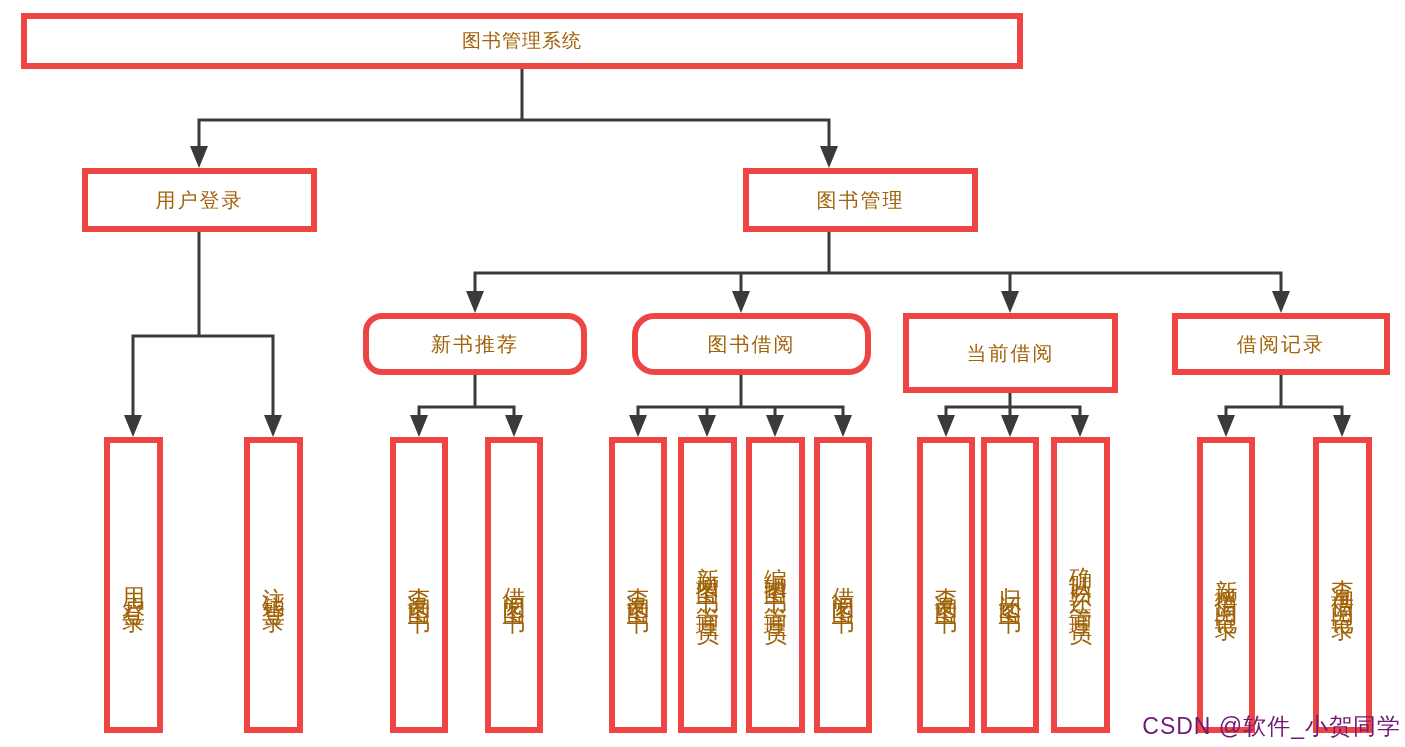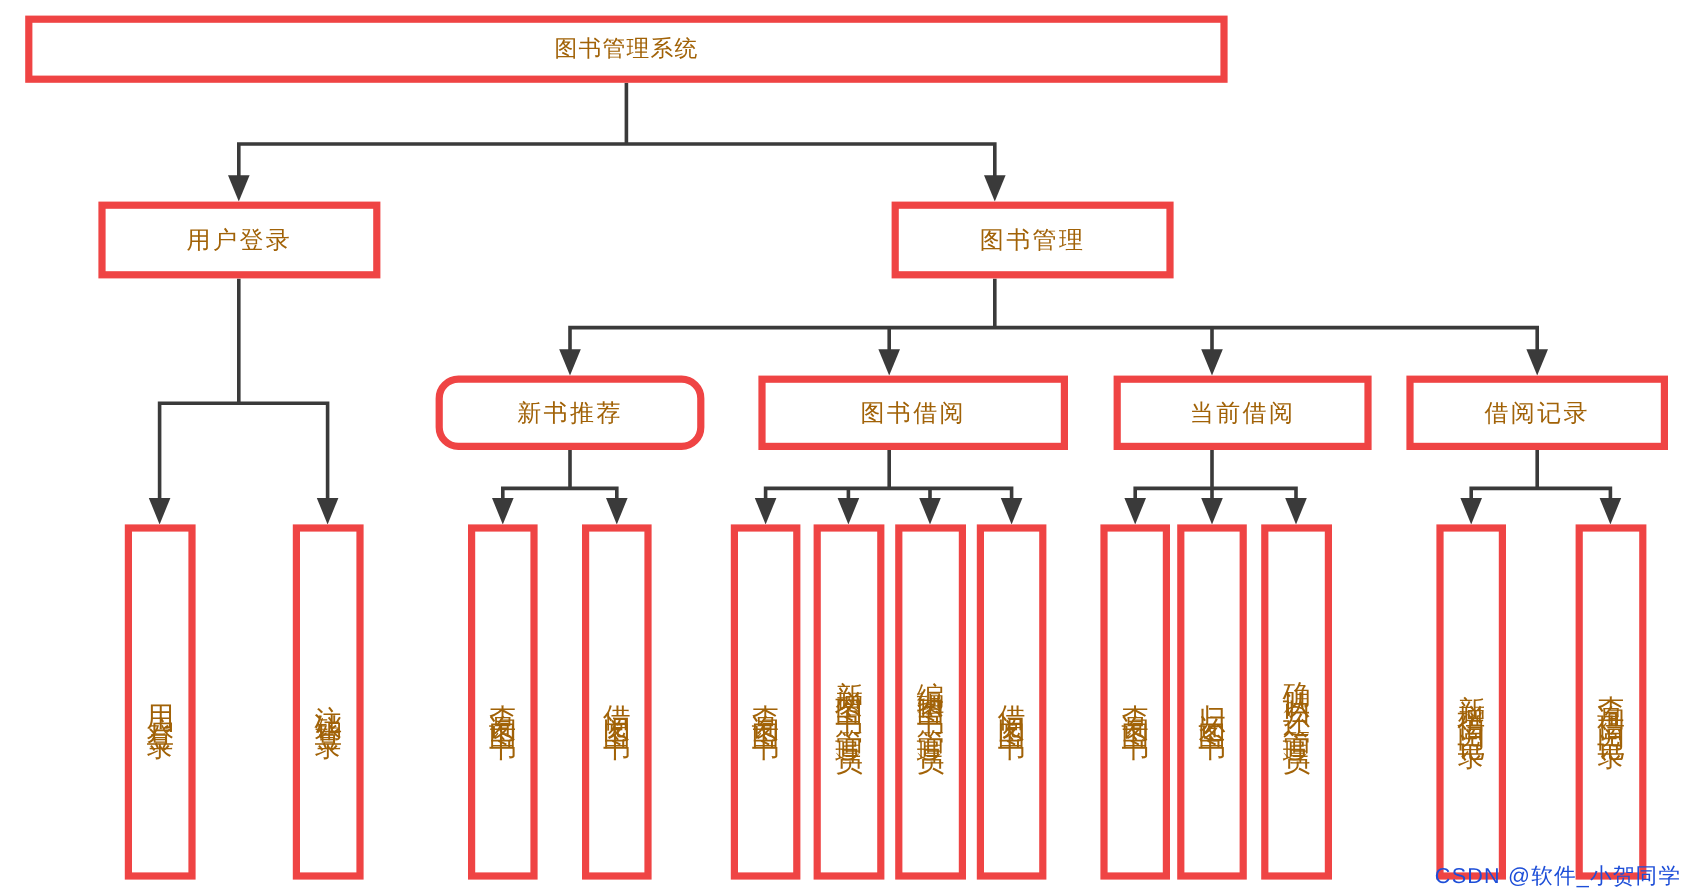--- a/index.html
+++ b/index.html
@@ -45,22 +45,22 @@
     writing-mode: vertical-rl;
     text-orientation: mixed;
     font-size: 23px;
     letter-spacing: 8px;
     line-height: 1;
   }
   .watermark {
     position: absolute;
     right: 4px;
     bottom: 5px;
-    font-size: 18px;
-    color: #1d4ed8;
+    font-size: 23px;
+    color: #701a75;
     letter-spacing: 1px;
     z-index: 3;
     white-space: nowrap;
   }
 </style>
 </head>
 <body>
 
 <div class="canvas">
 
@@ -111,24 +111,24 @@
   <div class="node hnode" style="left:82px; top:168px; width:235px; height:64px;">
     <span>用户登录</span>
   </div>
   <div class="node hnode" style="left:712px; top:168px; width:235px; height:64px;margin-left:31px;">
     <span>图书管理</span>
   </div>
 
   <div class="node hnode" style="left:363px; top:313px; width:224px; height:62px;border-radius:19px;">
     <span>新书推荐</span>
   </div>
-  <div class="node hnode" style="left:632px; top:313px; width:258px; height:62px;">
+  <div class="node hnode" style="left:632px; top:313px; width:239px; height:62px;border-radius:22px;">
     <span>图书借阅</span>
   </div>
-  <div class="node hnode" style="left:928px; top:313px; width:215px; height:62px;">
+  <div class="node hnode" style="left:903px; top:313px; width:215px; height:80px;">
     <span>当前借阅</span>
   </div>
   <div class="node hnode" style="left:1172px; top:313px; width:218px; height:62px;">
     <span>借阅记录</span>
   </div>
 
   <div class="node vnode" style="left:104px; top:437px; width:59px; height:296px;">
     <span>用户登录</span>
   </div>
   <div class="node vnode" style="left:244px; top:437px; width:59px; height:296px;">

